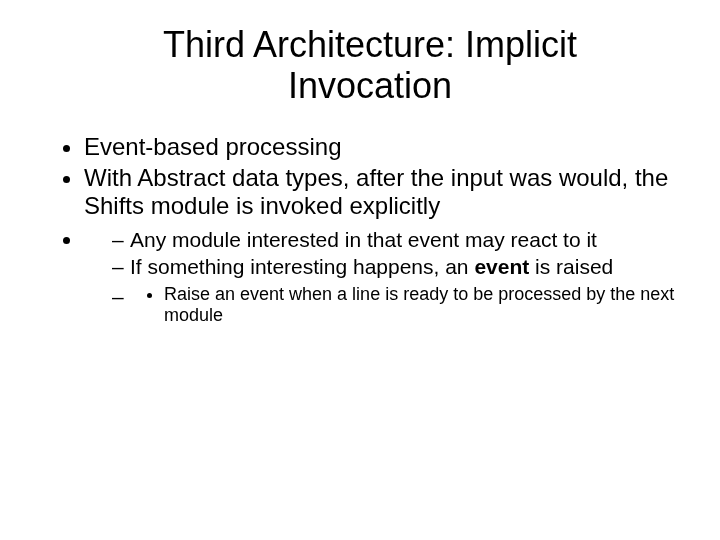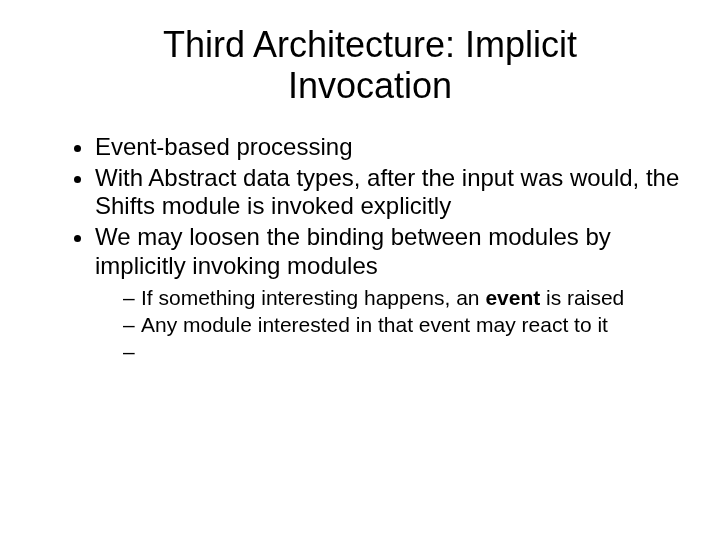--- a/index.html
+++ b/index.html
@@ -18,21 +18,21 @@
     padding: 20px 20px 20px 40px;
   }
   .title {
     text-align: center;
     font-size: 36px;
     line-height: 1.15;
     margin: 4px 40px 26px 40px;
   }
   ul.level1 {
     list-style: disc;
-    margin: 15px;
+    margin: 4px;
     padding-left: 40px;
     font-size: 24px;
     line-height: 1.2;
   }
   ul.level1 > li {
     margin-bottom: 2px;
   }
   ul.level2 {
     list-style: none;
     margin: 4px 0 0 0;
@@ -62,24 +62,26 @@
 </head>
 <body>
 
 <div class="slide">
   <div class="title">Third Architecture: Implicit Invocation</div>
 
   <ul class="level1">
     <li>Event-based processing</li>
     <li>With Abstract data types, after the input was would, the Shifts module is invoked explicitly</li>
     <li>
-      <span>We may loosen the binding between modules by implicitly invoking modules</span>
       <ul class="level2">
+        <li>Any module interested in that event may react to it</li>
         <li>
           <span>If something interesting happens, an </span><span class="bold">event</span><span> is raised</span>
         </li>
-        <li>Any module interested in that event may react to it</li>
         <li>
+          <ul class="level3">
+            <li>Raise an event when a line is ready to be processed by the next module</li>
+          </ul>
         </li>
       </ul>
     </li>
   </ul>
 </div>
 
 </body></html>

